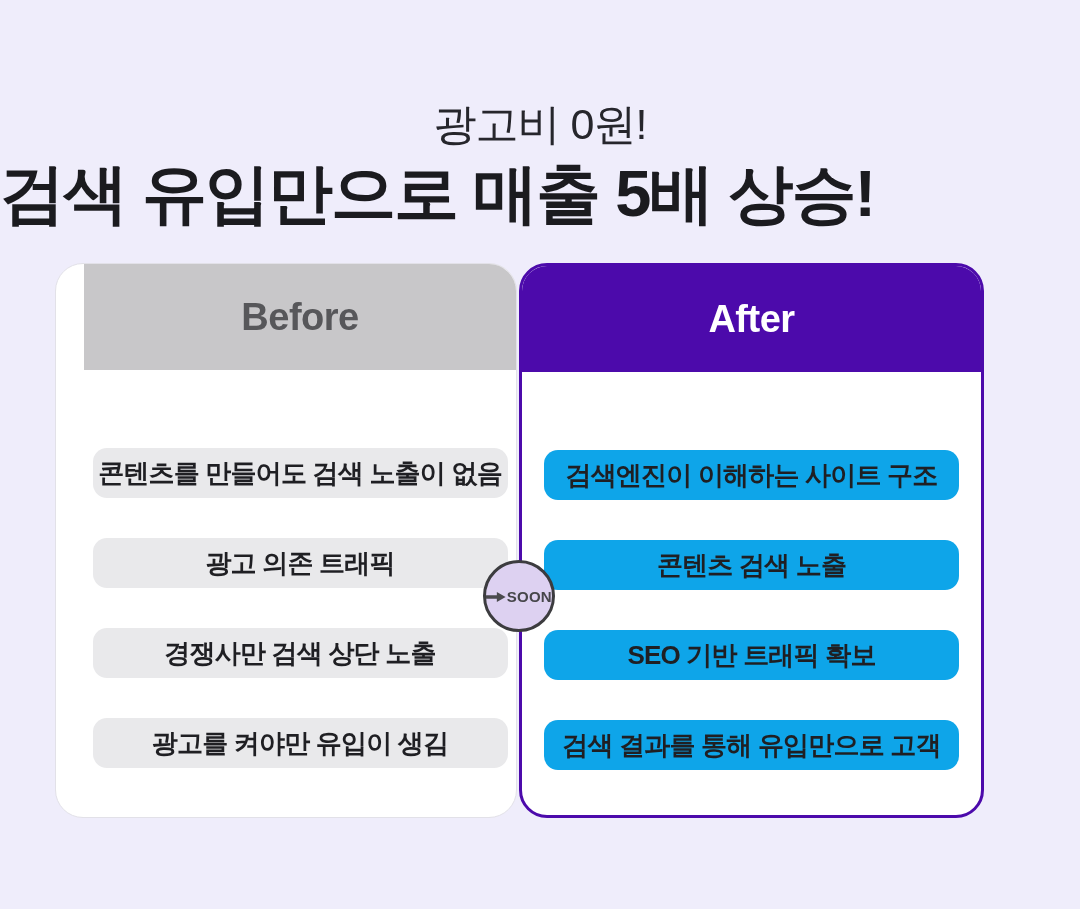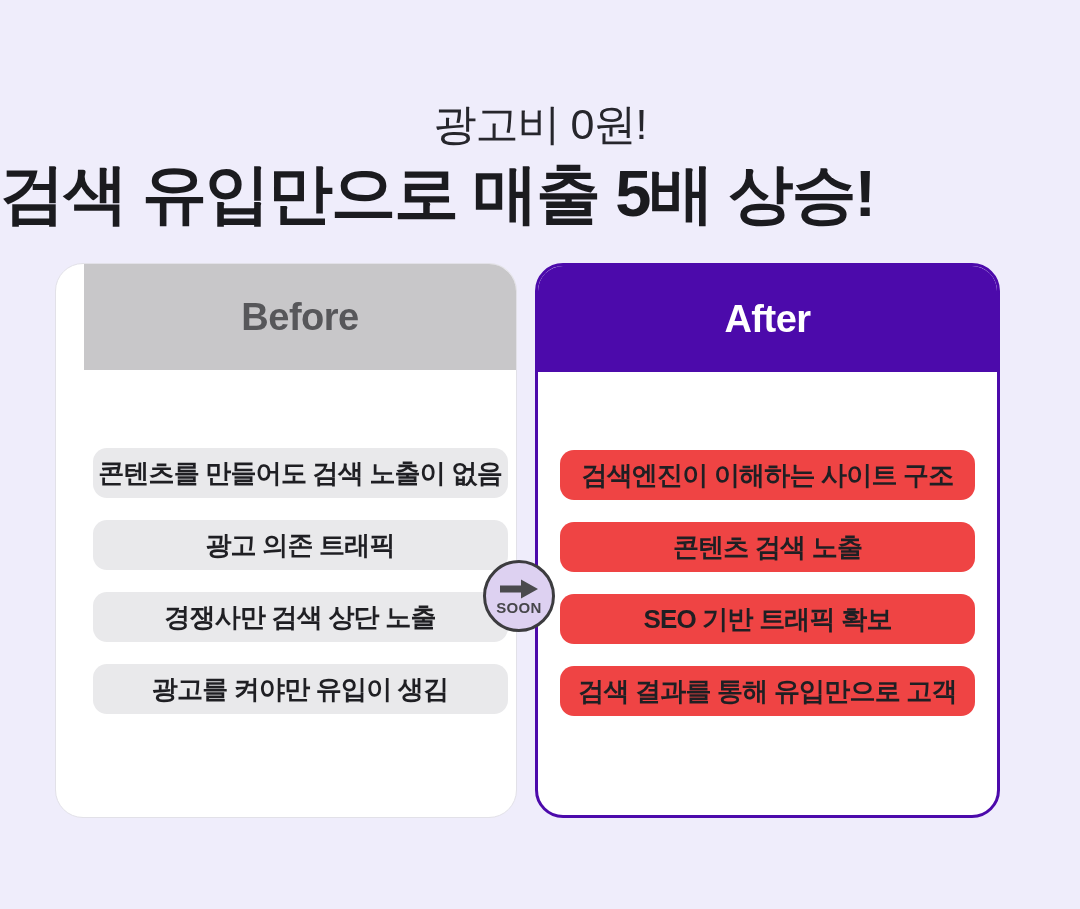--- a/index.html
+++ b/index.html
@@ -39,69 +39,69 @@
     border-radius: 28px;
     background: #ffffff;
     overflow: hidden;
   }
   .card-before {
     left: 55px; width: 462px;
     border: 1.5px solid #e2e1e8;
     padding-left: 28px;
   }
   .card-after {
-    left: 535px; width: 465px;
+    left: 519px; width: 465px;
     border: 3px solid #4c0aab;
   }
   .card-header {
     height: 106px;
     display: flex;
     align-items: center;
     justify-content: center;
     font-size: 38px;
     font-weight: 700;
     letter-spacing: -0.5px;
   }
   .card-before .card-header { background: #c8c7c9; color: #57575a; }
   .card-after  .card-header { background: #4c0aab; color: #ffffff; }
 
   .card-body {
     display: flex;
     flex-direction: column;
     align-items: center;
     padding-top: 78px;
-    gap: 22px;
+    gap: 40px;
   }
   .pill {
     width: 415px;
     height: 50px;
     border-radius: 14px;
     display: flex;
     align-items: center;
     justify-content: center;
     font-size: 26px;
     font-weight: 700;
     color: #1f1f23;
     letter-spacing: -0.8px;
     white-space: nowrap;
   }
   .card-before .pill { background: #e9e9eb; }
-  .card-after  .pill { background: #ef4444; }
+  .card-after  .pill { background: #0ea5e9; }
 
   
   .soon-badge {
     position: absolute;
     left: 483px; top: 560px;
     width: 72px; height: 72px;
     border-radius: 50%;
     background: #ddd1f1;
     border: 3.5px solid #3c3c3f;
     z-index: 5;
     display: flex;
-    flex-direction: column;
+    flex-direction: row;
     align-items: center;
     justify-content: center;
     gap: 1px;
   }
   .soon-badge svg { display: block; margin-top: 2px; }
   .soon-label {
     font-size: 15px;
     font-weight: 700;
     color: #46464a;
     letter-spacing: 0.3px;

